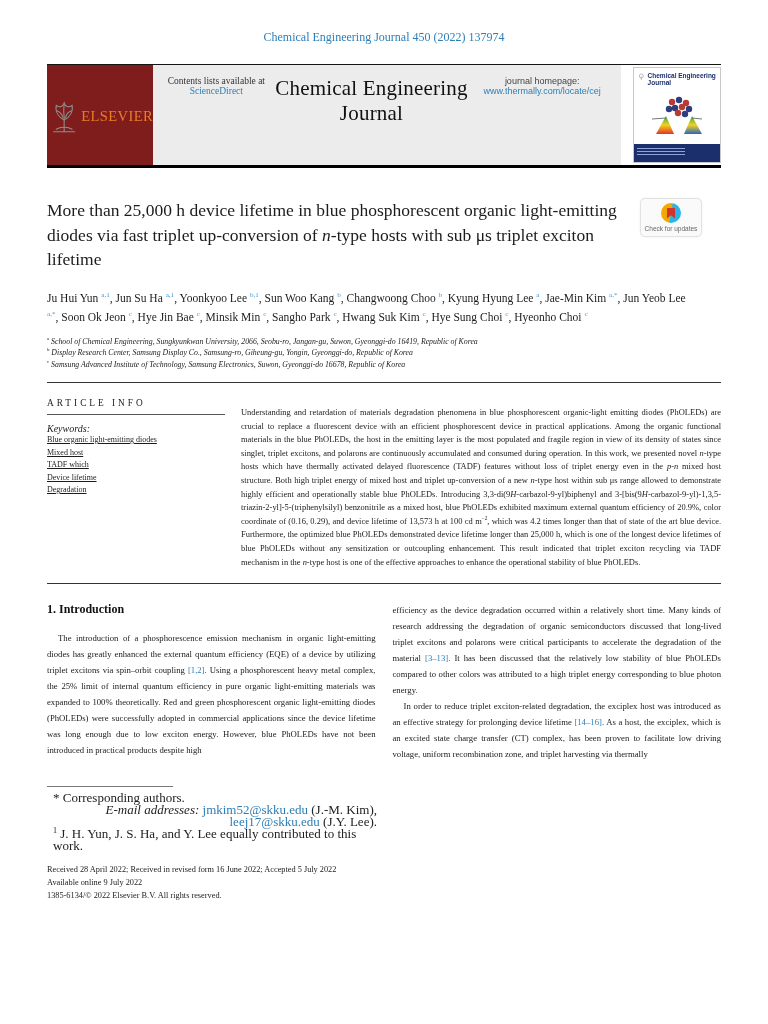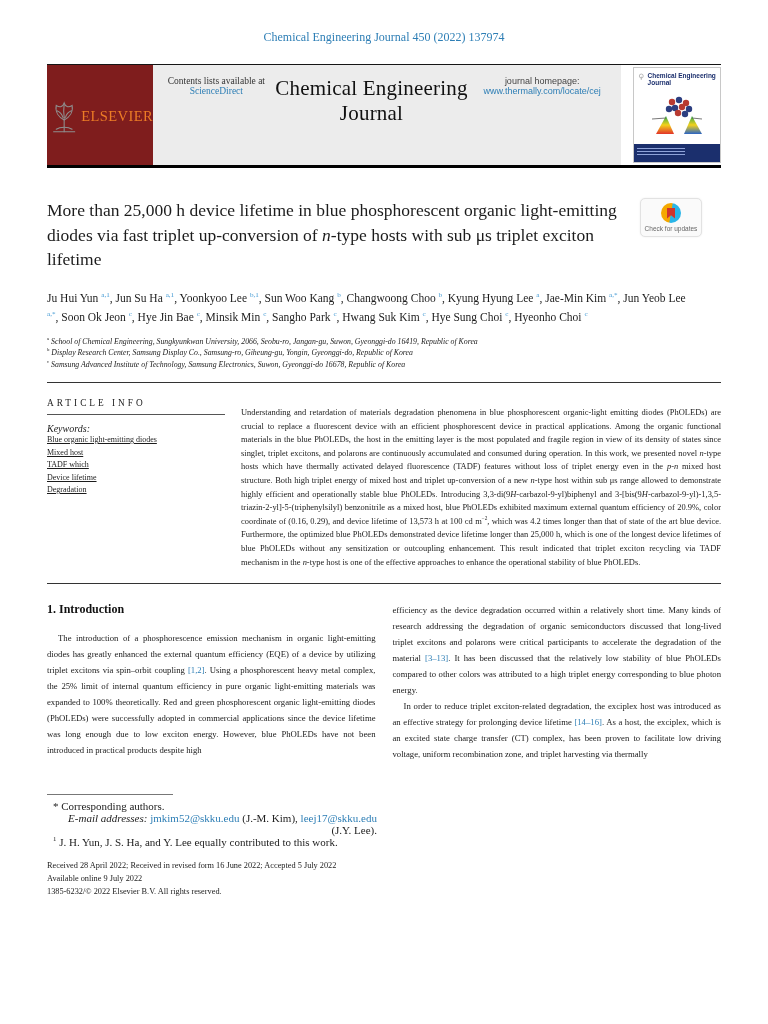--- a/index.html
+++ b/index.html
@@ -48,21 +48,21 @@
   .abstract-text{font-size:8.45px;line-height:13.6px;text-align:justify;margin-top:8px;color:#1a1a1a;}
   .rule-bottom{border:none;border-top:1px solid #333;margin:14px 0 0 0;}
 
   .body-cols{display:flex;gap:17px;margin-top:18px;}
   .col{flex:1;min-width:0;}
   h2{font-size:12px;margin:0 0 13px 0;color:#111;}
   p.bodytext{font-size:8.7px;line-height:16px;text-align:justify;margin:0;color:#1a1a1a;}
   p.indent{text-indent:11px;}
   p.bodytext + p.bodytext{margin-top:0;}
 
-  .footnotes{margin-top:32px;font-size:11px;line-height:12px;color:#222;max-width:330px;}
+  .footnotes{margin-top:24px;font-size:13px;line-height:12px;color:#222;max-width:330px;}
   .fn-rule{width:126px;border:none;border-top:1px solid #777;margin:0 0 5px 0;}
   .fn-line{padding-left:6px;}
   .fn-line.em{padding-left:12px;text-align:right;}
 
   .footer{margin-top:12px;font-size:8.3px;line-height:12.8px;color:#222;}
   .doi{color:#2d7eb5;}
 </style>
 </head>
 <body>
 
@@ -194,16 +194,16 @@
   <div class="footnotes">
     <hr class="fn-rule">
     <div class="fn-line">* Corresponding authors.</div>
     <div class="fn-line em"><i>E-mail addresses: </i><span class="lnk">jmkim52@skku.edu</span> (J.-M. Kim), <span class="lnk">leej17@skku.edu</span> (J.Y. Lee).</div>
     <div class="fn-line"><sup>1</sup> J. H. Yun, J. S. Ha, and Y. Lee equally contributed to this work.</div>
   </div>
 
   <div class="footer">
     <div>Received 28 April 2022; Received in revised form 16 June 2022; Accepted 5 July 2022</div>
     <div>Available online 9 July 2022</div>
-    <div>1385-6232/© 2022 Elsevier B.V. All rights reserved.</div>
+    <div>1385-6134/© 2022 Elsevier B.V. All rights reserved.</div>
   </div>
 
 </div>
 
 </body></html>

